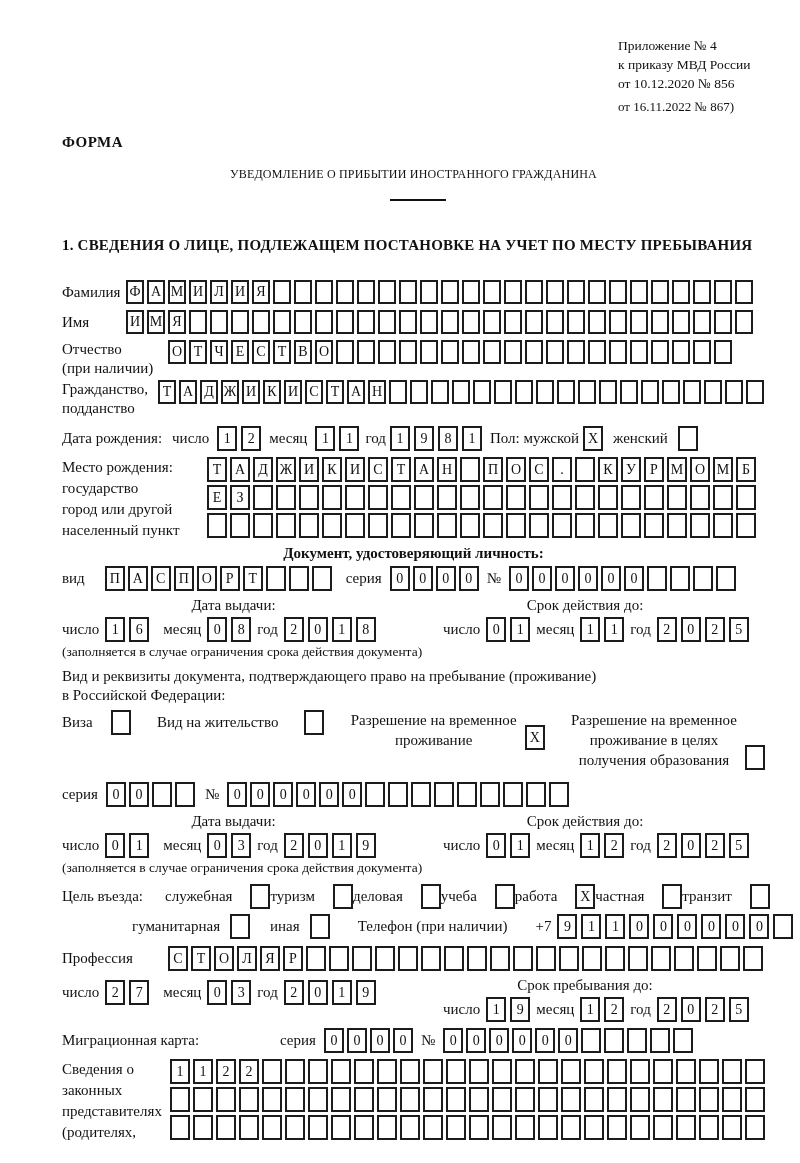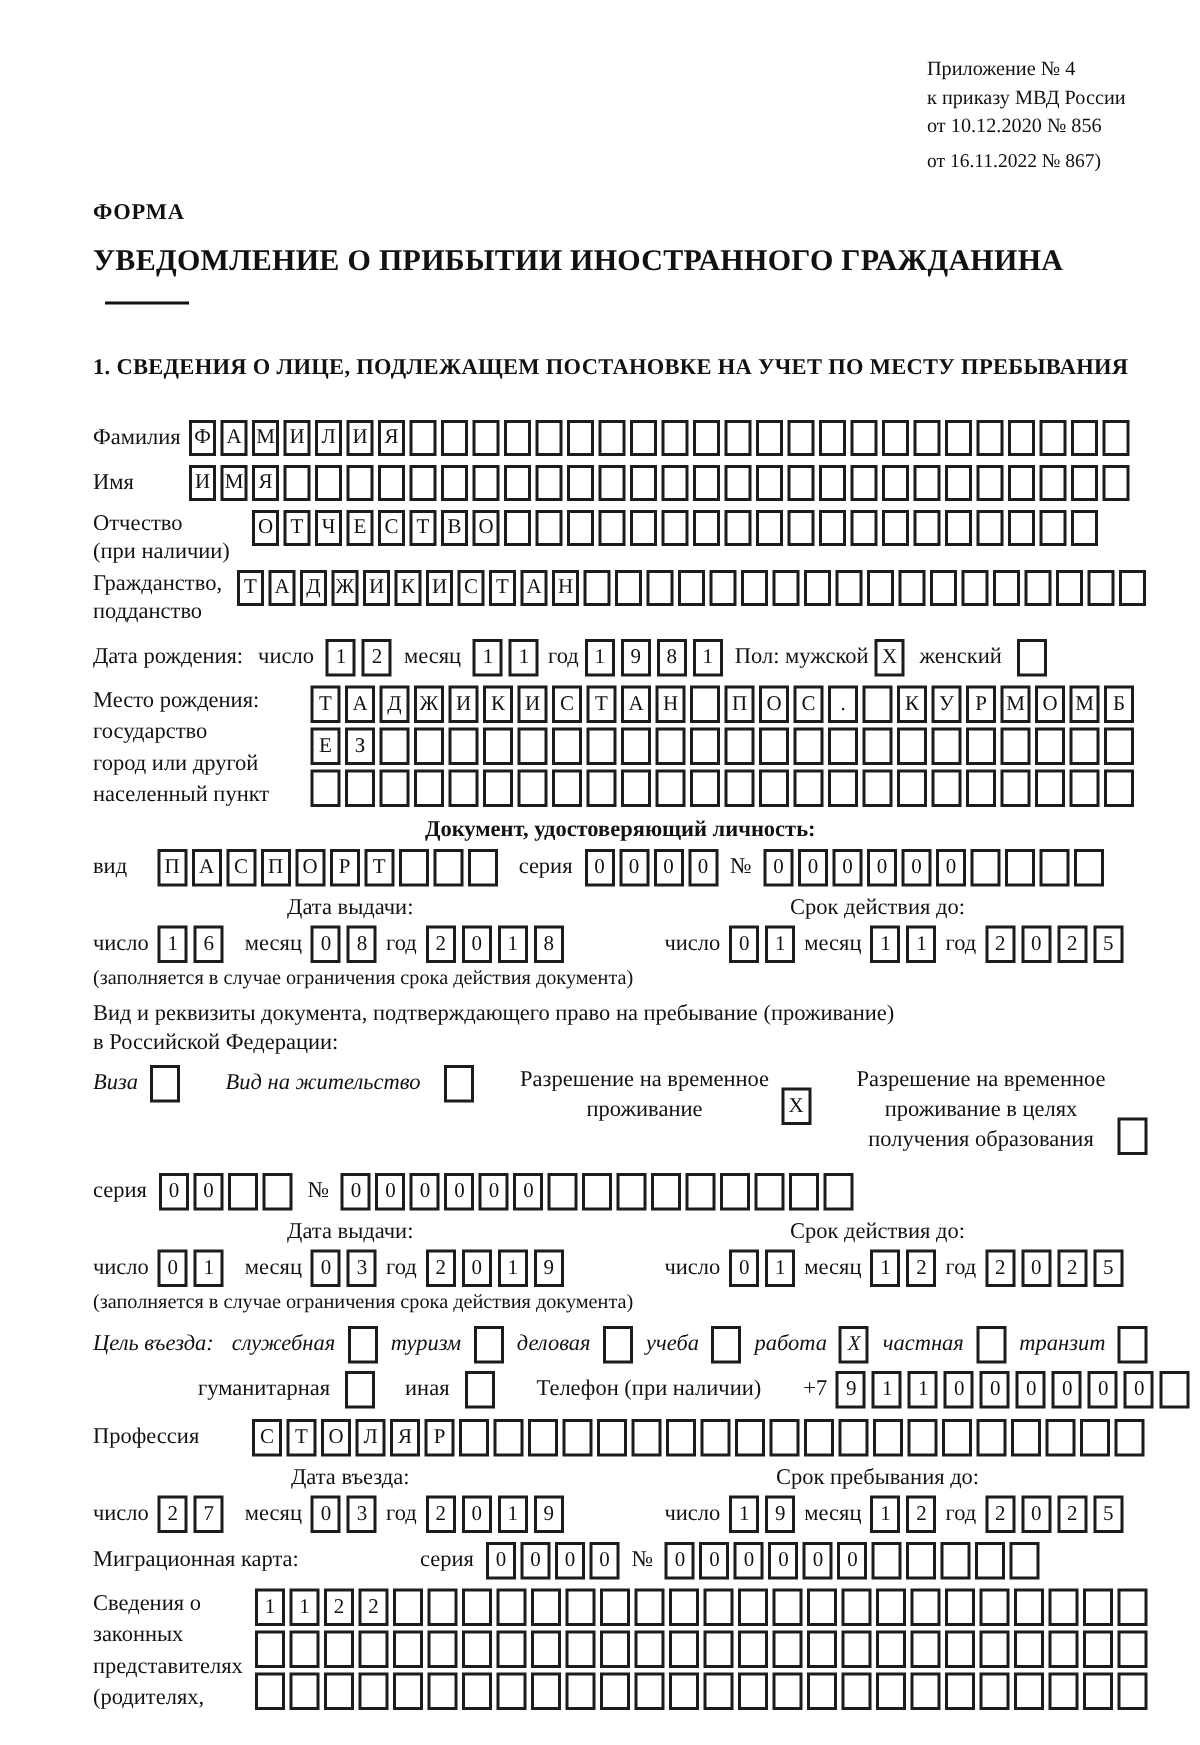--- a/index.html
+++ b/index.html
@@ -9,21 +9,21 @@
     font-family:"Liberation Serif","DejaVu Serif",serif;
     color:#111;
   }
   .page { padding:36px 35px 0 62px; }
 
   
   .hdr { margin-left:556px; font-size:13.5px; line-height:19px; }
   .hdr .sub { font-size:13px; line-height:18px; margin-top:5px; }
   .forma { font-weight:bold; font-size:15px; margin-top:18px; letter-spacing:.5px; }
 
-  .title { text-align:left; font-weight:bold; font-size:20px; line-height:23px; margin-top:12px; letter-spacing:.2px; }
+  .title { text-align:center; font-weight:normal; font-size:12px; line-height:23px; margin-top:12px; letter-spacing:.2px; }
   .uline { display:inline-block; width:56px; border-bottom:2px solid #111; height:2px; margin-left:8px; }
 
   .sec { font-weight:bold; font-size:15px; margin-top:28px; letter-spacing:.2px; }
 
   
   .row { display:flex; align-items:center; margin-top:6px; flex-wrap:nowrap; }
   .row.top { align-items:flex-start; }
   .lbl { font-size:15px; flex:none; white-space:nowrap; }
   .lblcol { flex:none; font-size:15px; line-height:19px; }
 
@@ -48,21 +48,21 @@
   .dpair { display:flex; margin-top:6px; }
   .dcol-l { width:343px; flex:none; }
   .dcol-r { flex:1; }
   .dhead { text-align:center; font-size:15px; }
   .drow { display:flex; align-items:center; gap:6px; margin-top:3px; }
 
   
   .stack { display:flex; flex-direction:column; line-height:20px; font-size:15px; }
   .stack.ctr { text-align:center; }
 
-  .opt { display:flex; align-items:center; gap:8px;font-style:italic; }
+  .opt { display:flex; align-items:center; gap:18px; }
   .opt-top { display:flex; align-items:flex-end; gap:8px; }
 
   .rows-col { display:flex; flex-direction:column; gap:3px; }
 
   .spread { justify-content:space-between; width:100%; }
 </style>
 </head>
 <body>
 
 <div class="page">
@@ -647,21 +647,20 @@
         <span class="box"></span>
         <span class="box"></span>
         <span class="box"></span>
         <span class="box"></span>
         <span class="box"></span>
       </span>
   </div>
 
   <div class="dpair">
     <div class="dcol-l">
-      <div class="dhead">Дата въезда:</div>
       <div class="drow">
         <span class="lbl">число</span>
         <span class="boxes dt">
             <span class="box">2</span>
             <span class="box">7</span>
           </span>
         <span class="lbl ml8">месяц</span>
         <span class="boxes dt">
             <span class="box">0</span>
             <span class="box">3</span>

